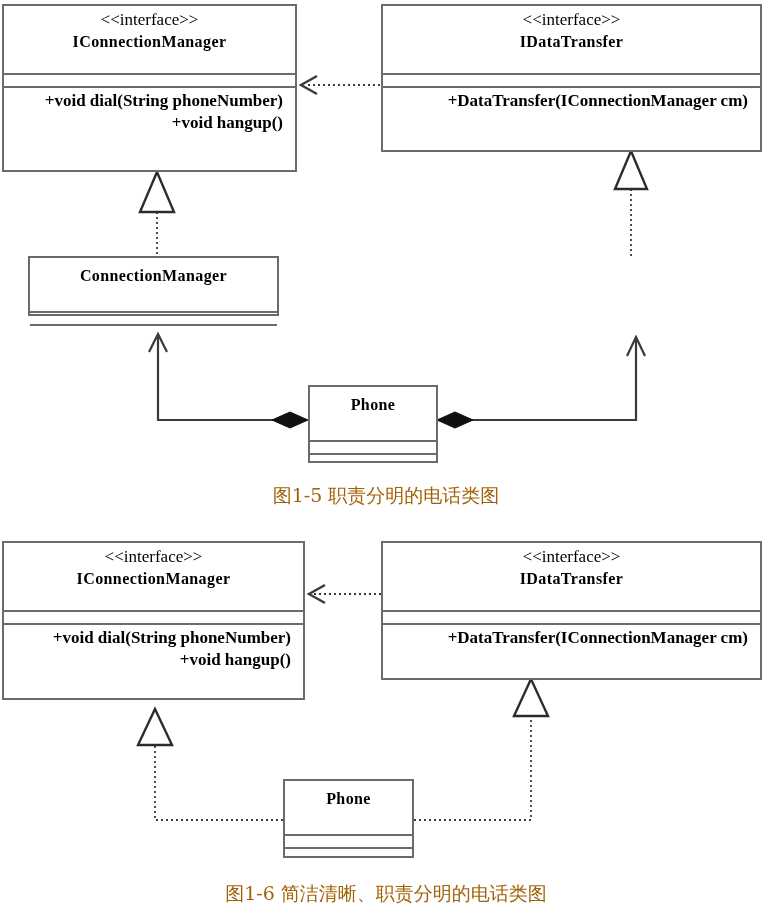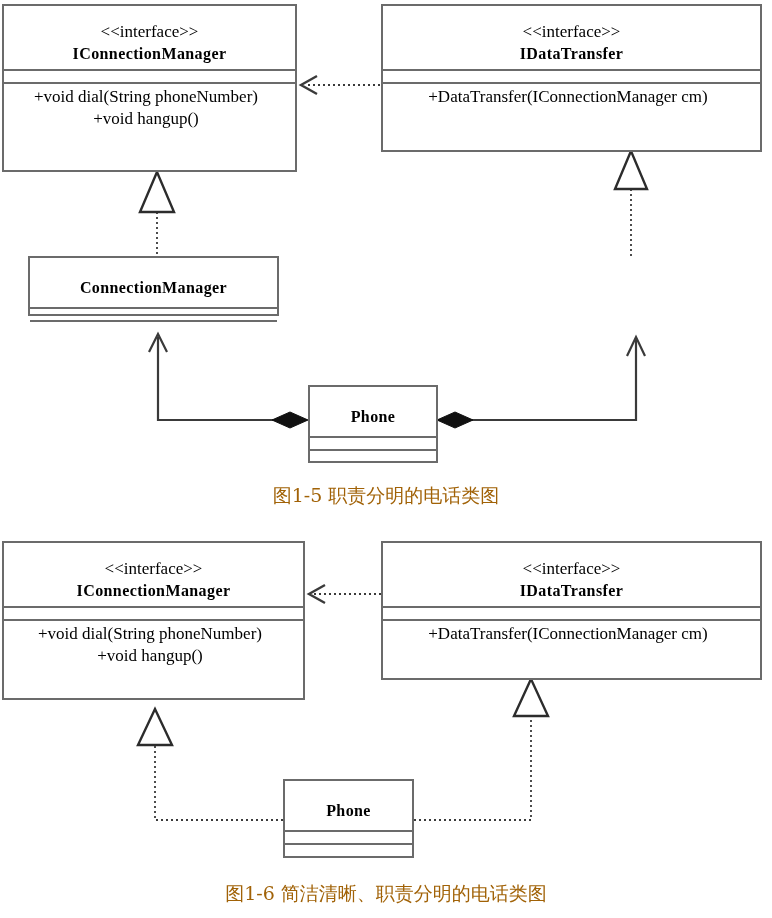--- a/index.html
+++ b/index.html
@@ -31,43 +31,43 @@
   .uml-compartment {
     box-sizing: border-box;
     width: 100%;
     position: relative;
   }
   .uml-compartment + .uml-compartment {
     border-top: 2px solid #6b6b6b;
   }
   .uml-head {
     text-align: center;
-    padding: 3px 2px 4px 2px;
-    margin-top: 12px;
+    padding: 3px 2px 20px 2px;
   }
   .stereotype {
     display: block;
     font-size: 17px;
     line-height: 21px;
     font-weight: normal;
     letter-spacing: 0px;
   }
   .classname {
     display: block;
     font-size: 16px;
     line-height: 23px;
     font-weight: bold;
     letter-spacing: 0.4px;
   }
   .classname.solo {
     padding: 3px 0 4px 0;
   }
   .uml-ops {
     padding: 2px 12px 3px 5px;
-    text-align: center;
+    text-align: right;
+    font-weight: bold;
   }
   .op {
     display: block;
     font-size: 17px;
     line-height: 22px;
     white-space: nowrap;
   }
   .uml-empty {
     height: 13px;
   }

